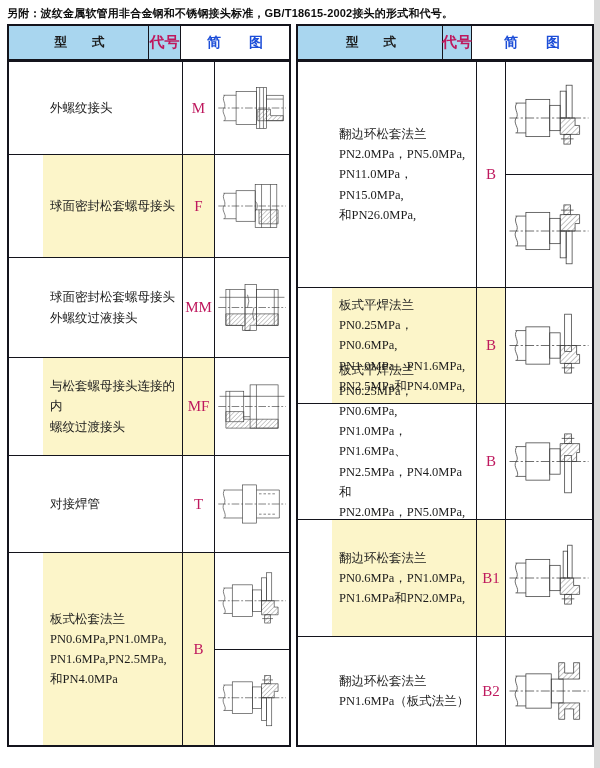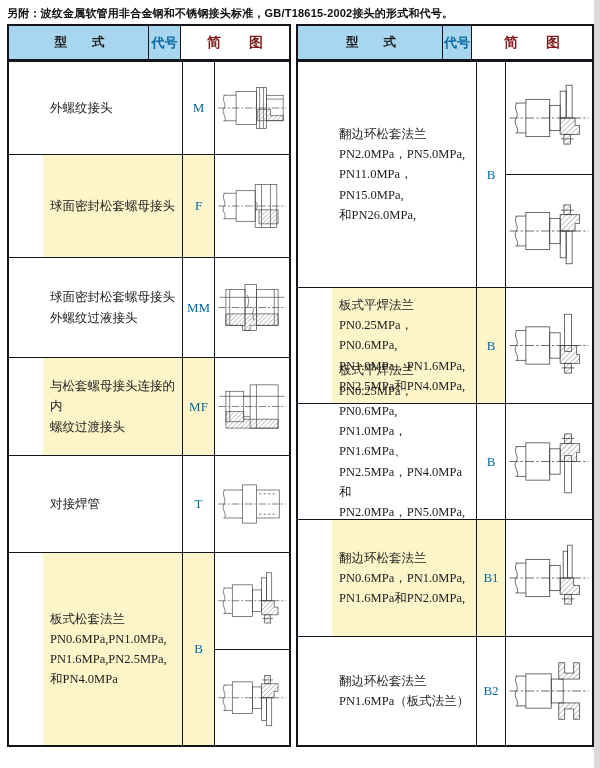--- a/index.html
+++ b/index.html
@@ -36,27 +36,27 @@
   .cell.type{
     padding:4px 5px 4px 7px;display:flex;flex-direction:column;justify-content:center;
     font-family:"Liberation Serif",serif;font-size:12.5px;line-height:1.62;
     white-space:pre-line;color:#1c1c1c;
   }
   .tbl.left .cell.type{width:139px;}
   .tbl.right .cell.type{width:144px;}
   .cell.code{
     display:flex;align-items:center;justify-content:center;
     border-left:1.5px solid #14141c;border-right:1.5px solid #14141c;
-    font-family:"Liberation Serif",serif;font-size:13px;color:#0369a1;
+    font-family:"Liberation Serif",serif;font-size:15px;color:#be185d;
   }
   .tbl.left .cell.code{width:33px;}
   .tbl.right .cell.code{width:30px;}
   .cell.diag{flex:1;display:flex;align-items:center;justify-content:center;background:#fff;padding:2px;}
   .hc{
-    font-family:"Liberation Serif",serif;font-weight:bold;font-size:14px;color:#7f1d1d;
+    font-family:"Liberation Serif",serif;font-weight:bold;font-size:14px;color:#1d4ed8;
     display:flex;align-items:center;justify-content:center;white-space:pre;
     padding:0;line-height:1;
   }
   .hrow .cell.type{align-items:center;}
   .hl{background:var(--hl-bg,#fcf5c9);}
   .diag-stack{flex:1;display:flex;flex-direction:column;}
   .diag-stack .sub{flex:1;display:flex;align-items:center;justify-content:center;padding:2px;background:#fff;}
   .diag-stack .sub + .sub{border-top:1.5px solid #14141c;}
   .diag-box{width:100%;height:100%;max-height:100%;}
   .diag-box svg{width:100%;height:100%;display:block;}

